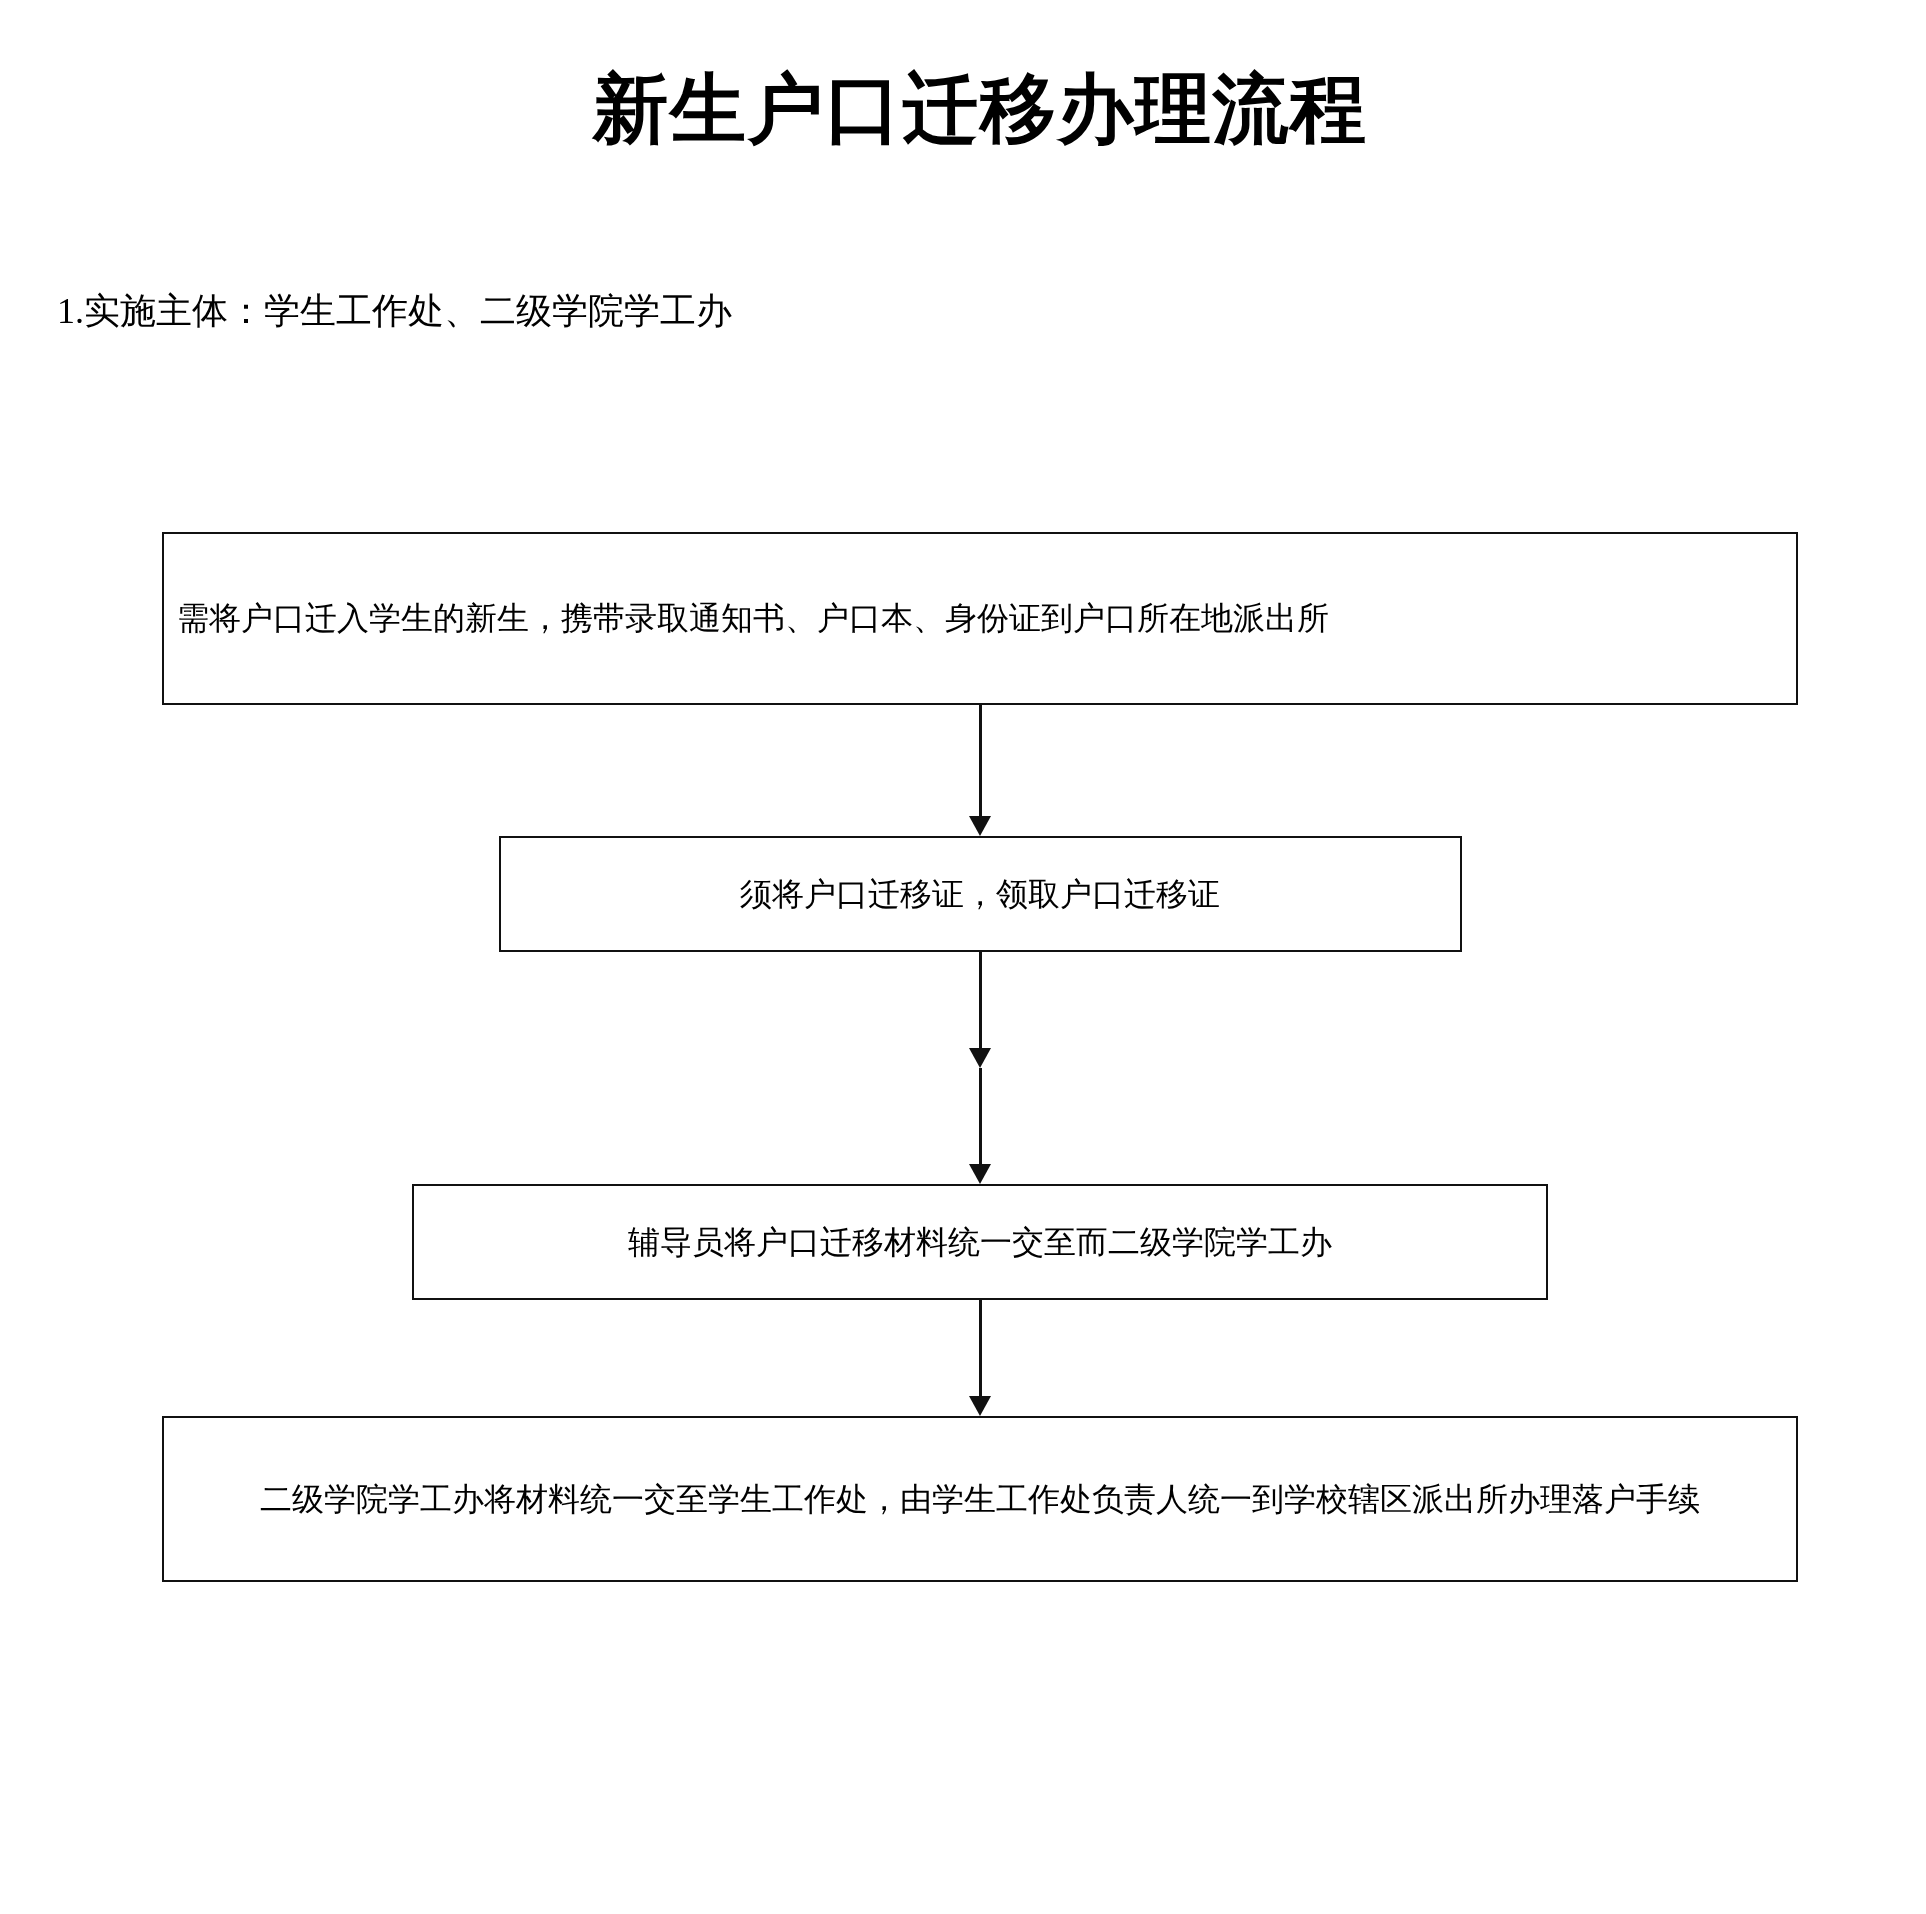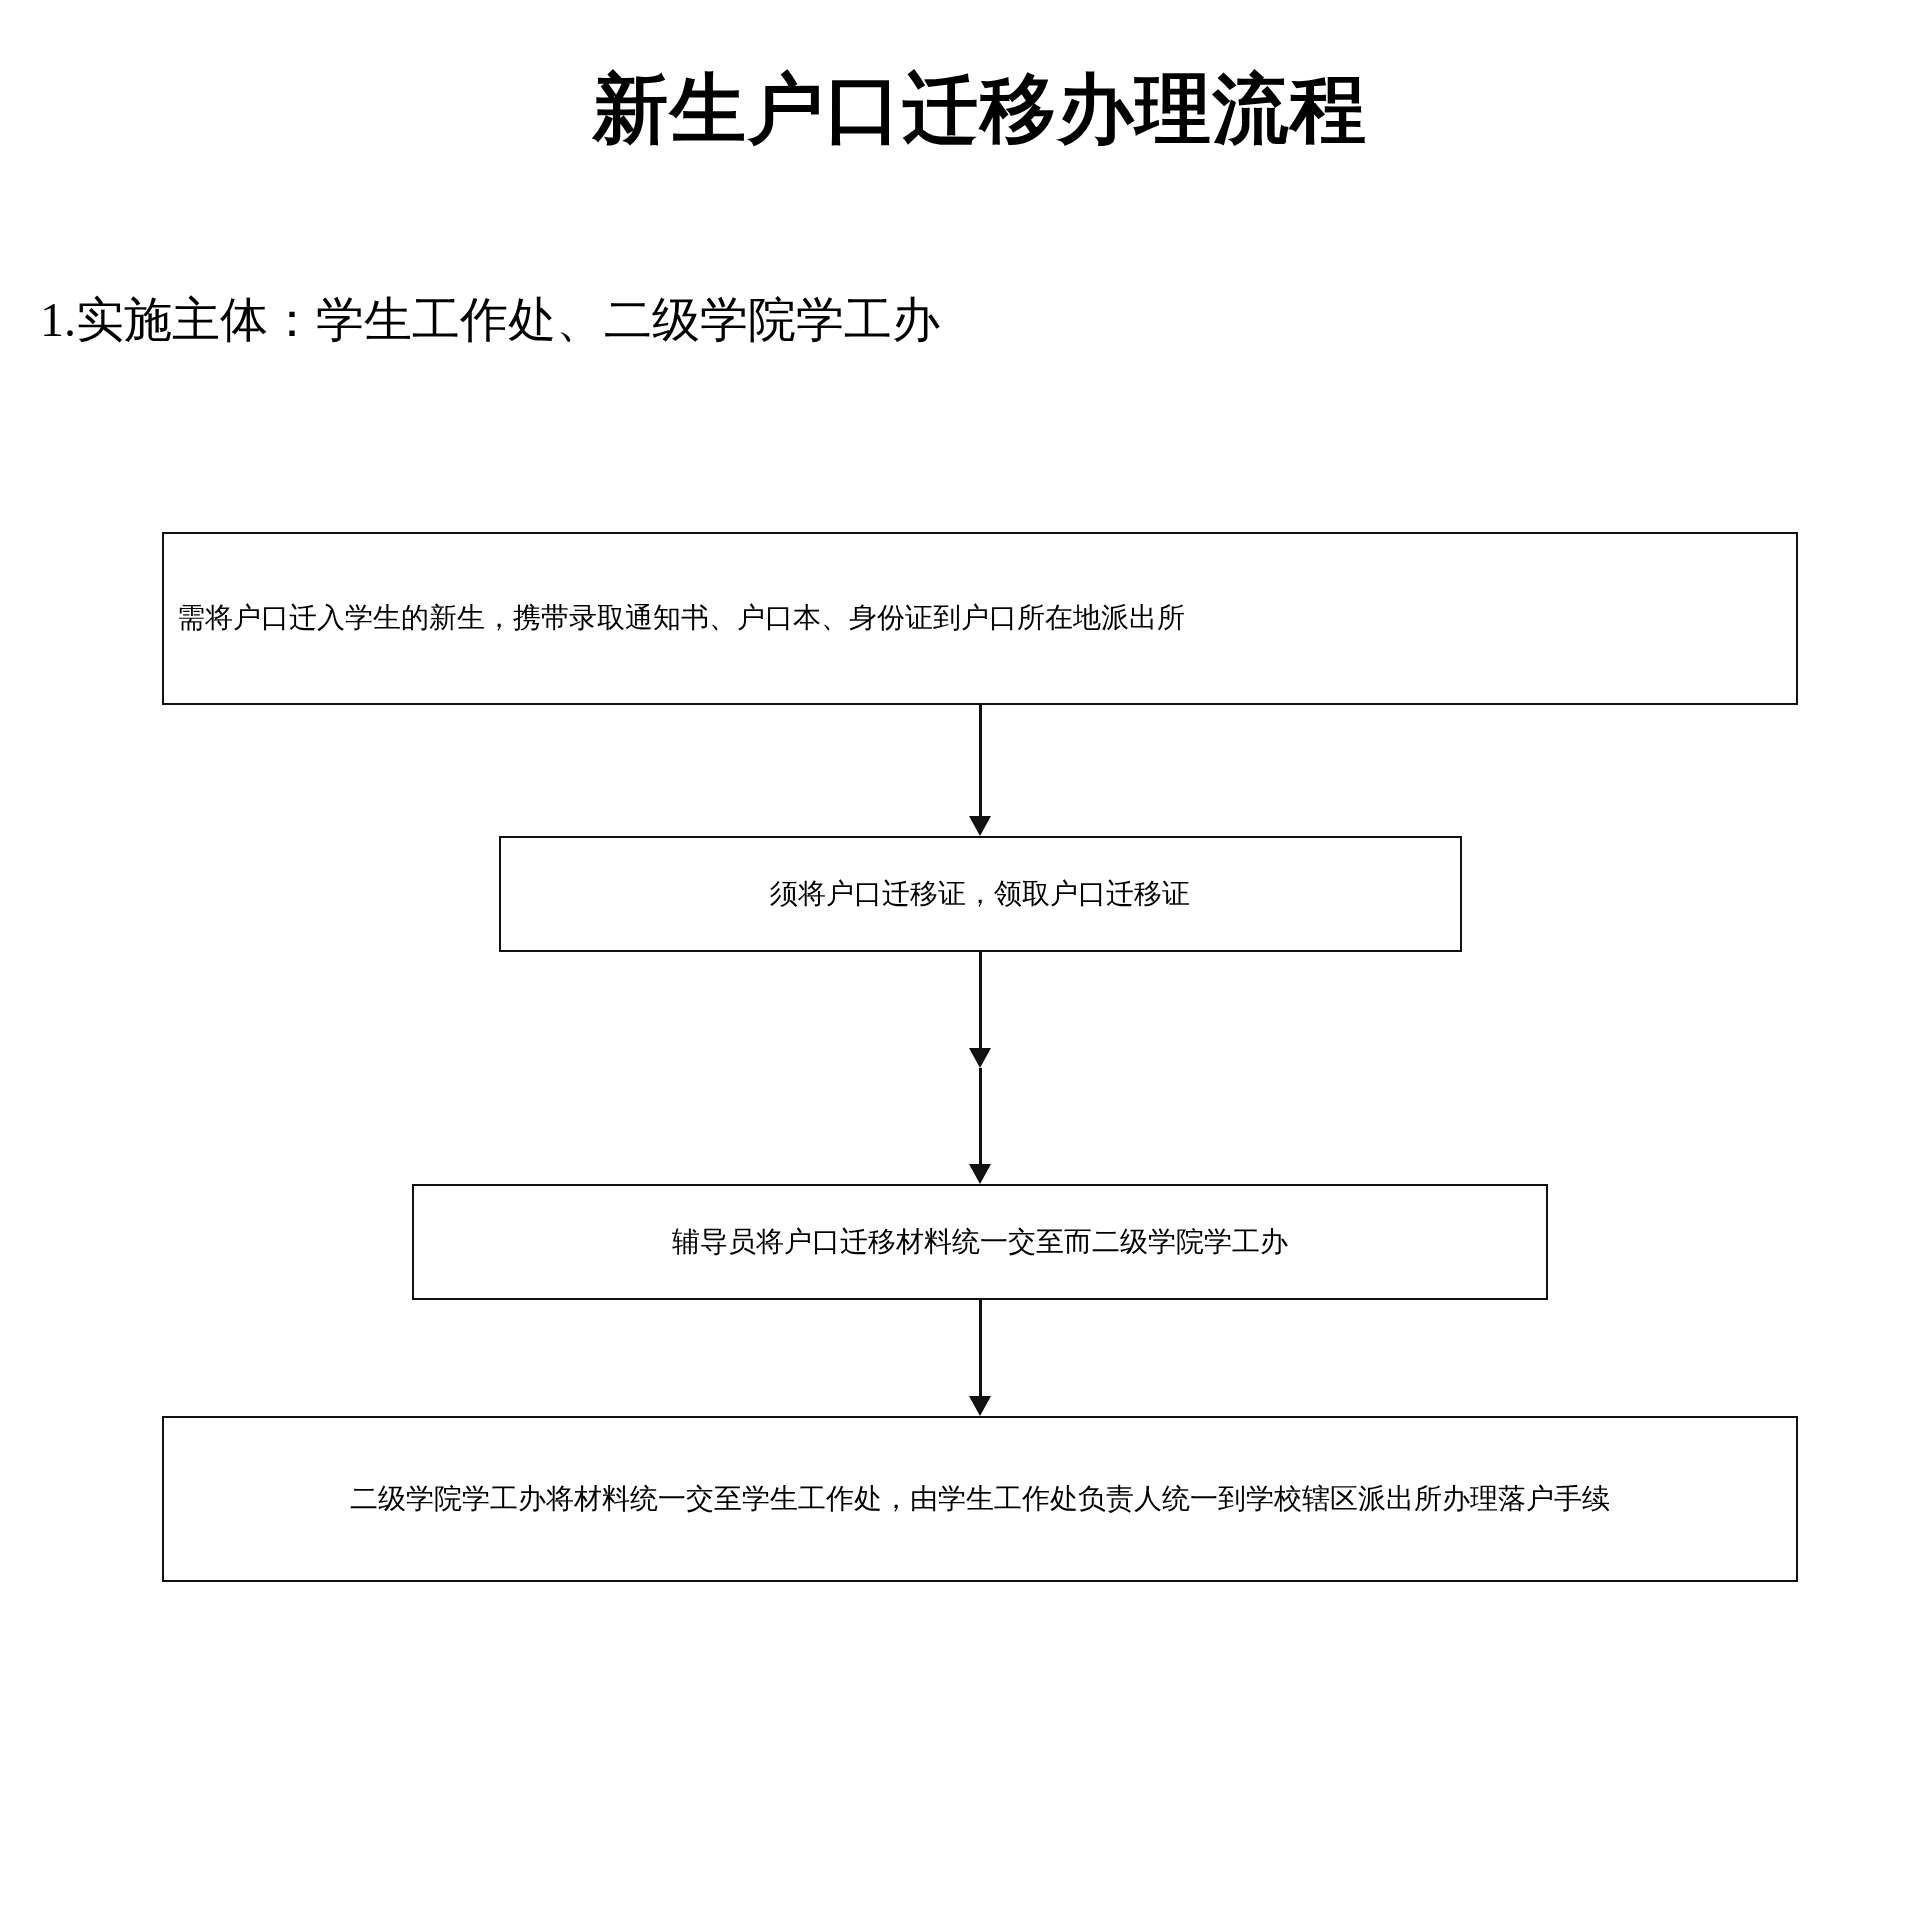--- a/index.html
+++ b/index.html
@@ -28,40 +28,40 @@
     letter-spacing: 1.5px;
     margin: 0;
     padding-top: 65px;
     line-height: 1.15;
     font-family: "DejaVu Sans", "Liberation Sans", sans-serif;
   }
   .notes {
     margin: 0;
     padding: 0;
     position: absolute;
-    left: 40px;
+    left: 57px;
     top: 285px;
-    font-size: 48px;
+    font-size: 36px;
     line-height: 1.45;
   }
   .notes .note-line {
     white-space: nowrap;
     margin-bottom: 5.4px;
   }
   .flow {
     position: absolute;
     left: 0;
     top: 532px;
     width: 1960px;
   }
   .node {
     box-sizing: border-box;
     border: 2.7px solid #111111;
     background: #ffffff;
-    font-size: 28px;
+    font-size: 32px;
     line-height: 1.45;
     padding: 12px 13px;
     margin: 0 auto;
     text-align: center;
     display: flex;
     align-items: center;
     justify-content: center;
   }
   .node .node-text {
     display: block;

